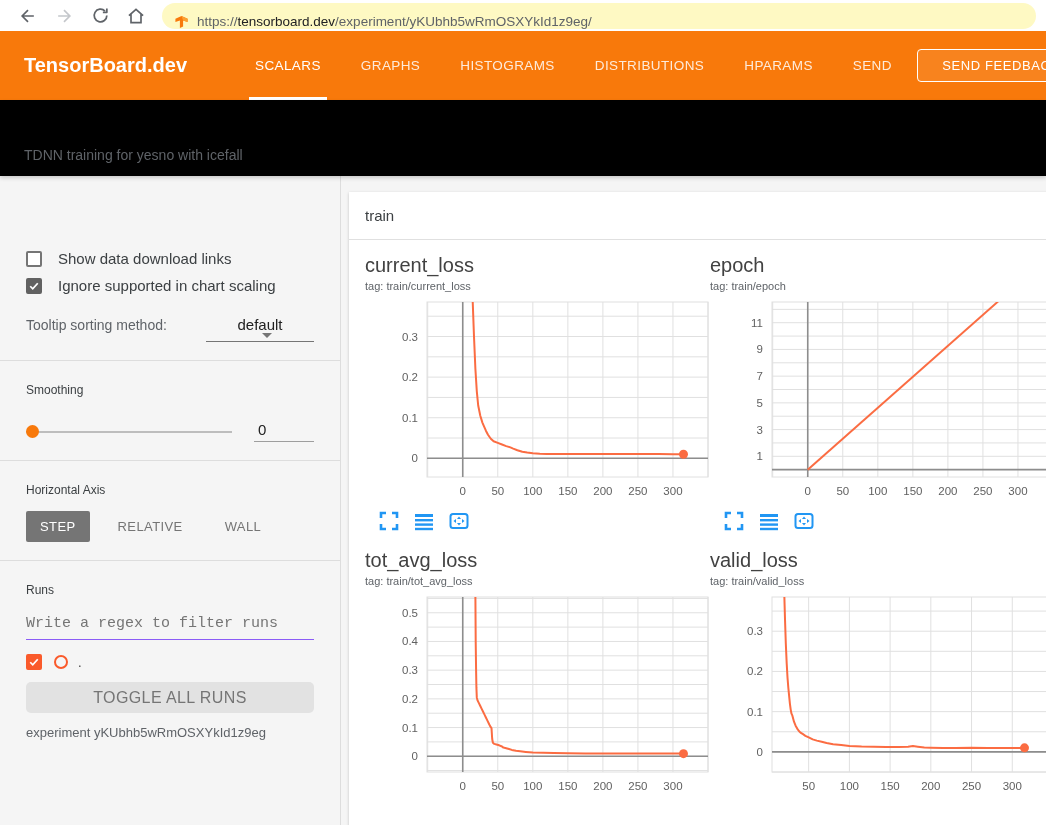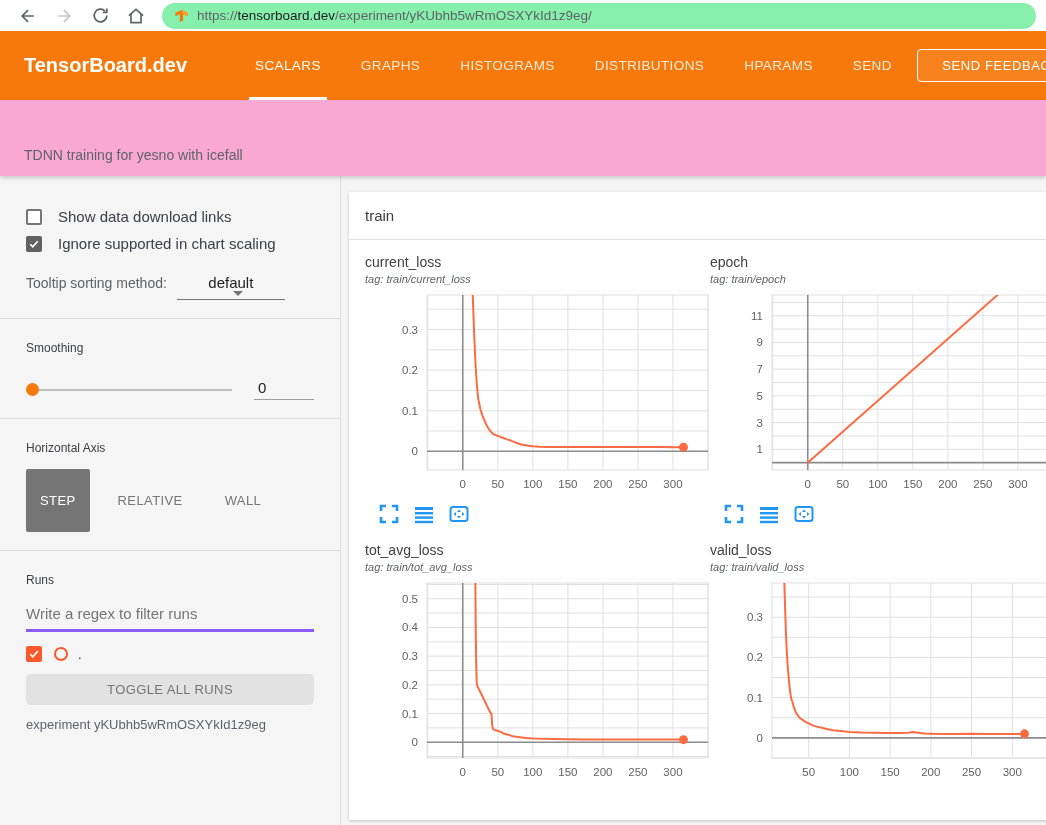--- a/index.html
+++ b/index.html
@@ -2,94 +2,94 @@
 <html><head>
 <meta charset="utf-8">
 <style>
   * { margin:0; padding:0; box-sizing:border-box; }
   html,body { width:1046px; height:825px; overflow:hidden; background:#fff;
     font-family:"Liberation Sans","DejaVu Sans",sans-serif; }
 
   
   .browser-bar { height:31px; background:#fff; display:flex; align-items:center; padding:0 10px; position:relative; }
   .nav-ico { width:24px; height:24px; display:flex; align-items:center; justify-content:center; margin:0 6px; cursor:pointer; }
-  .url-pill { flex:1; height:26px; background:#86efac; border-radius:13px; display:flex; align-items:center; padding:0 12px; margin-left:8px; }
+  .url-pill { flex:1; height:26px; background:#fef9c3; border-radius:13px; display:flex; align-items:flex-end; padding:0 12px; margin-left:8px; }
   .url-text { font-size:13.5px; color:#202124; margin-left:8px; white-space:nowrap; }
   .url-text .dim { color:#5f6368; }
 
   
   .tb-header { height:69px; background:#f8790b; display:flex; align-items:stretch; position:relative; }
   .brand { color:#fff; font-size:20px; font-weight:bold; align-self:center; padding:0 24px; white-space:nowrap; }
   .tabs { display:flex; align-items:stretch; margin-left:24px; }
   .tab { display:flex; align-items:center; padding:4px 20px; color:rgba(255,255,255,0.85);
     font-size:13.5px; font-weight:500; letter-spacing:0.4px; cursor:pointer; position:relative; }
   .tab.active { color:#fff; }
   .tab.active::after { content:""; position:absolute; left:14px; right:14px; bottom:0; height:3px; background:#fff; }
   .feedback-btn { position:absolute; left:917px; top:18px; width:168px; height:33px; border:1.5px solid #fff;
     border-radius:4px; background:rgba(255,255,255,0.08); color:#fff; font-size:13px; font-weight:500;
     letter-spacing:0.6px; display:flex; align-items:center; justify-content:center; cursor:pointer;
     font-family:inherit; }
 
   
-  .exp-bar { height:76px; background:#f9a8d4; box-shadow:0 2px 4px rgba(0,0,0,0.18); position:relative; z-index:3;
+  .exp-bar { height:76px; background:#000000; box-shadow:0 2px 4px rgba(0,0,0,0.18); position:relative; z-index:3;
     display:flex; align-items:flex-end; padding:0 24px 13px; }
   .exp-title { color:#5f6368; font-size:14px; }
 
   
   .content { display:flex; height:649px; background:#f5f5f5; }
   .sidebar { width:341px; min-width:341px; background:#f5f5f5; border-right:1px solid #ddd; overflow:hidden; }
   .main { flex:1; overflow:hidden; position:relative; }
 
   
   .side-sec { padding:14px 26px 18px; }
   .divider { height:1px; background:#ddd; }
   .chk-row { display:flex; align-items:center; margin:10px 0; cursor:pointer; }
   .chk { width:16px; height:16px; border:2px solid #757575; border-radius:2px; margin-right:16px; flex:none;
     display:flex; align-items:center; justify-content:center; background:#fff; }
   .chk.checked-dark { background:#616161; border-color:#616161; }
   .chk.checked-orange { background:#fa5a2b; border-color:#fa5a2b; }
   .chk-label { font-size:15px; color:#3c4043; }
-  .tooltip-row { margin-top:22px; display:flex; align-items:baseline; }
+  .tooltip-row { margin-top:22px; display:flex; align-items:baseline;justify-content:space-between; }
   .tooltip-label { font-size:14px; color:#5f6368; margin-right:10px; }
   .select-box { border-bottom:1px solid #757575; min-width:108px; display:inline-flex; align-items:center;
     justify-content:space-between; padding-bottom:3px; cursor:pointer;flex-direction:column; }
   .select-val { font-size:15px; color:#212121; }
   .caret { width:0; height:0; border-left:5px solid transparent; border-right:5px solid transparent;
     border-top:5px solid #757575; margin-left:14px; }
   .sec-label { font-size:12px; color:#3c4043; margin:8px 0 2px; }
   .slider-row { display:flex; align-items:center; margin-top:24px; }
   .slider-track { flex:1; height:2px; background:#bdbdbd; position:relative; margin-right:22px; }
   .slider-thumb { width:13px; height:13px; border-radius:50%; background:#f8790b; position:absolute; left:0; top:-5.5px; cursor:pointer; }
   .slider-val { width:60px; border-bottom:1px solid #9e9e9e; font-size:15px; color:#212121; padding:0 0 3px 4px; }
   .axis-btns { display:flex; align-items:center; margin-top:14px; }
-  .axis-btn { font-size:13px; letter-spacing:0.4px; color:#757575; padding:24px 14px; border-radius:2px;
+  .axis-btn { font-size:13px; letter-spacing:0.4px; color:#757575; padding:8px 14px; border-radius:2px;
     margin-right:14px; cursor:pointer; background:transparent; border:none; font-family:inherit; }
   .axis-btn.sel { background:#757575; color:#fff; }
-  .regex-input { width:100%; border:none; border-bottom:3px solid #8b5cf6; background:transparent;
-    font-size:15px; color:#212121; padding:6px 0 7px; outline:none; margin-top:10px; font-family:Liberation Sans, sans-serif; }
+  .regex-input { width:100%; border:none; border-bottom:1px solid #8b5cf6; background:transparent;
+    font-size:15px; color:#212121; padding:6px 0 7px; outline:none; margin-top:10px; font-family:Liberation Mono, monospace; }
   .regex-input::placeholder { color:#757575; }
   .run-row { display:flex; align-items:center; margin:14px 0 12px; }
   .run-swatch { width:14px; height:14px; border:2px solid #fa5a2b; border-radius:50%; margin-right:10px; flex:none; }
   .run-name { font-size:13px; color:#424242; }
   .toggle-btn { width:100%; height:31px; background:#e2e2e2; border:none; border-radius:5px; color:#757575;
-    font-size:13px; letter-spacing:0.4px; cursor:pointer; font-family:inherit; }
+    font-size:16px; letter-spacing:0.4px; cursor:pointer; font-family:inherit; }
   .exp-id { font-size:13px; color:#5f6368; margin-top:12px; }
 
   
   .filter-row { display:flex; align-items:center; padding:16px 0 0 10px; border-bottom:none; }
   .filter-inner { flex:1; display:flex; align-items:center; border-bottom:1px solid #9e9e9e; padding-bottom:8px; }
   .filter-input { flex:1; border:none; background:transparent; outline:none; font-size:15px; color:#424242;
     margin-left:8px; font-family:inherit; }
   .filter-input::placeholder { color:#757575; }
   .card { margin:16px 0 0 8px; width:742px; background:#fff; box-shadow:0 1px 3px rgba(0,0,0,0.2); }
   .card-head { padding:15px 16px; font-size:15px; color:#3c4043; border-bottom:1px solid #e0e0e0; }
   .charts-grid { display:grid; grid-template-columns:345px 345px; padding:14px 0 20px 16px; }
   .chart-block { margin-bottom:14px; }
-  .chart-title { font-size:14px; color:#424242; }
-  .chart-tag { font-size:11px; color:#5f6368; margin-top:3px;font-style:italic; }
+  .chart-title { font-size:20px; color:#424242; }
+  .chart-tag { font-size:11px; color:#5f6368; margin-top:3px; }
   .chart-svg { display:block; margin-top:8px; }
   .icon-row { display:flex; align-items:center; gap:15px; margin:6px 0 0 14px; }
   .c-icon { width:20px; height:20px; cursor:pointer; }
   text { font-family:"Liberation Sans","DejaVu Sans",sans-serif; }
 </style>
 </head>
 <body>
 
 <div class="browser-bar">
   <div class="nav-ico">
@@ -135,21 +135,21 @@
   <button class="feedback-btn">SEND FEEDBACK</button>
 </div>
 
 <div class="exp-bar">
   <div class="exp-title">TDNN training for yesno with icefall</div>
 </div>
 
 <div class="content">
 
   <div class="sidebar">
-    <div class="side-sec" style="padding-top:22px;">
+    <div class="side-sec" style="padding-top:22px;margin-top:42px;">
       <div class="chk-row">
         <span class="chk"></span>
         <span class="chk-label">Show data download links</span>
       </div>
       <div class="chk-row">
         <span class="chk checked-dark">
           <svg width="12" height="12" viewBox="0 0 24 24" fill="none" stroke="#fff" stroke-width="3.5">
               <path d="M4.5 12.5l5 5 10-11"></path>
             </svg>
         </span>

